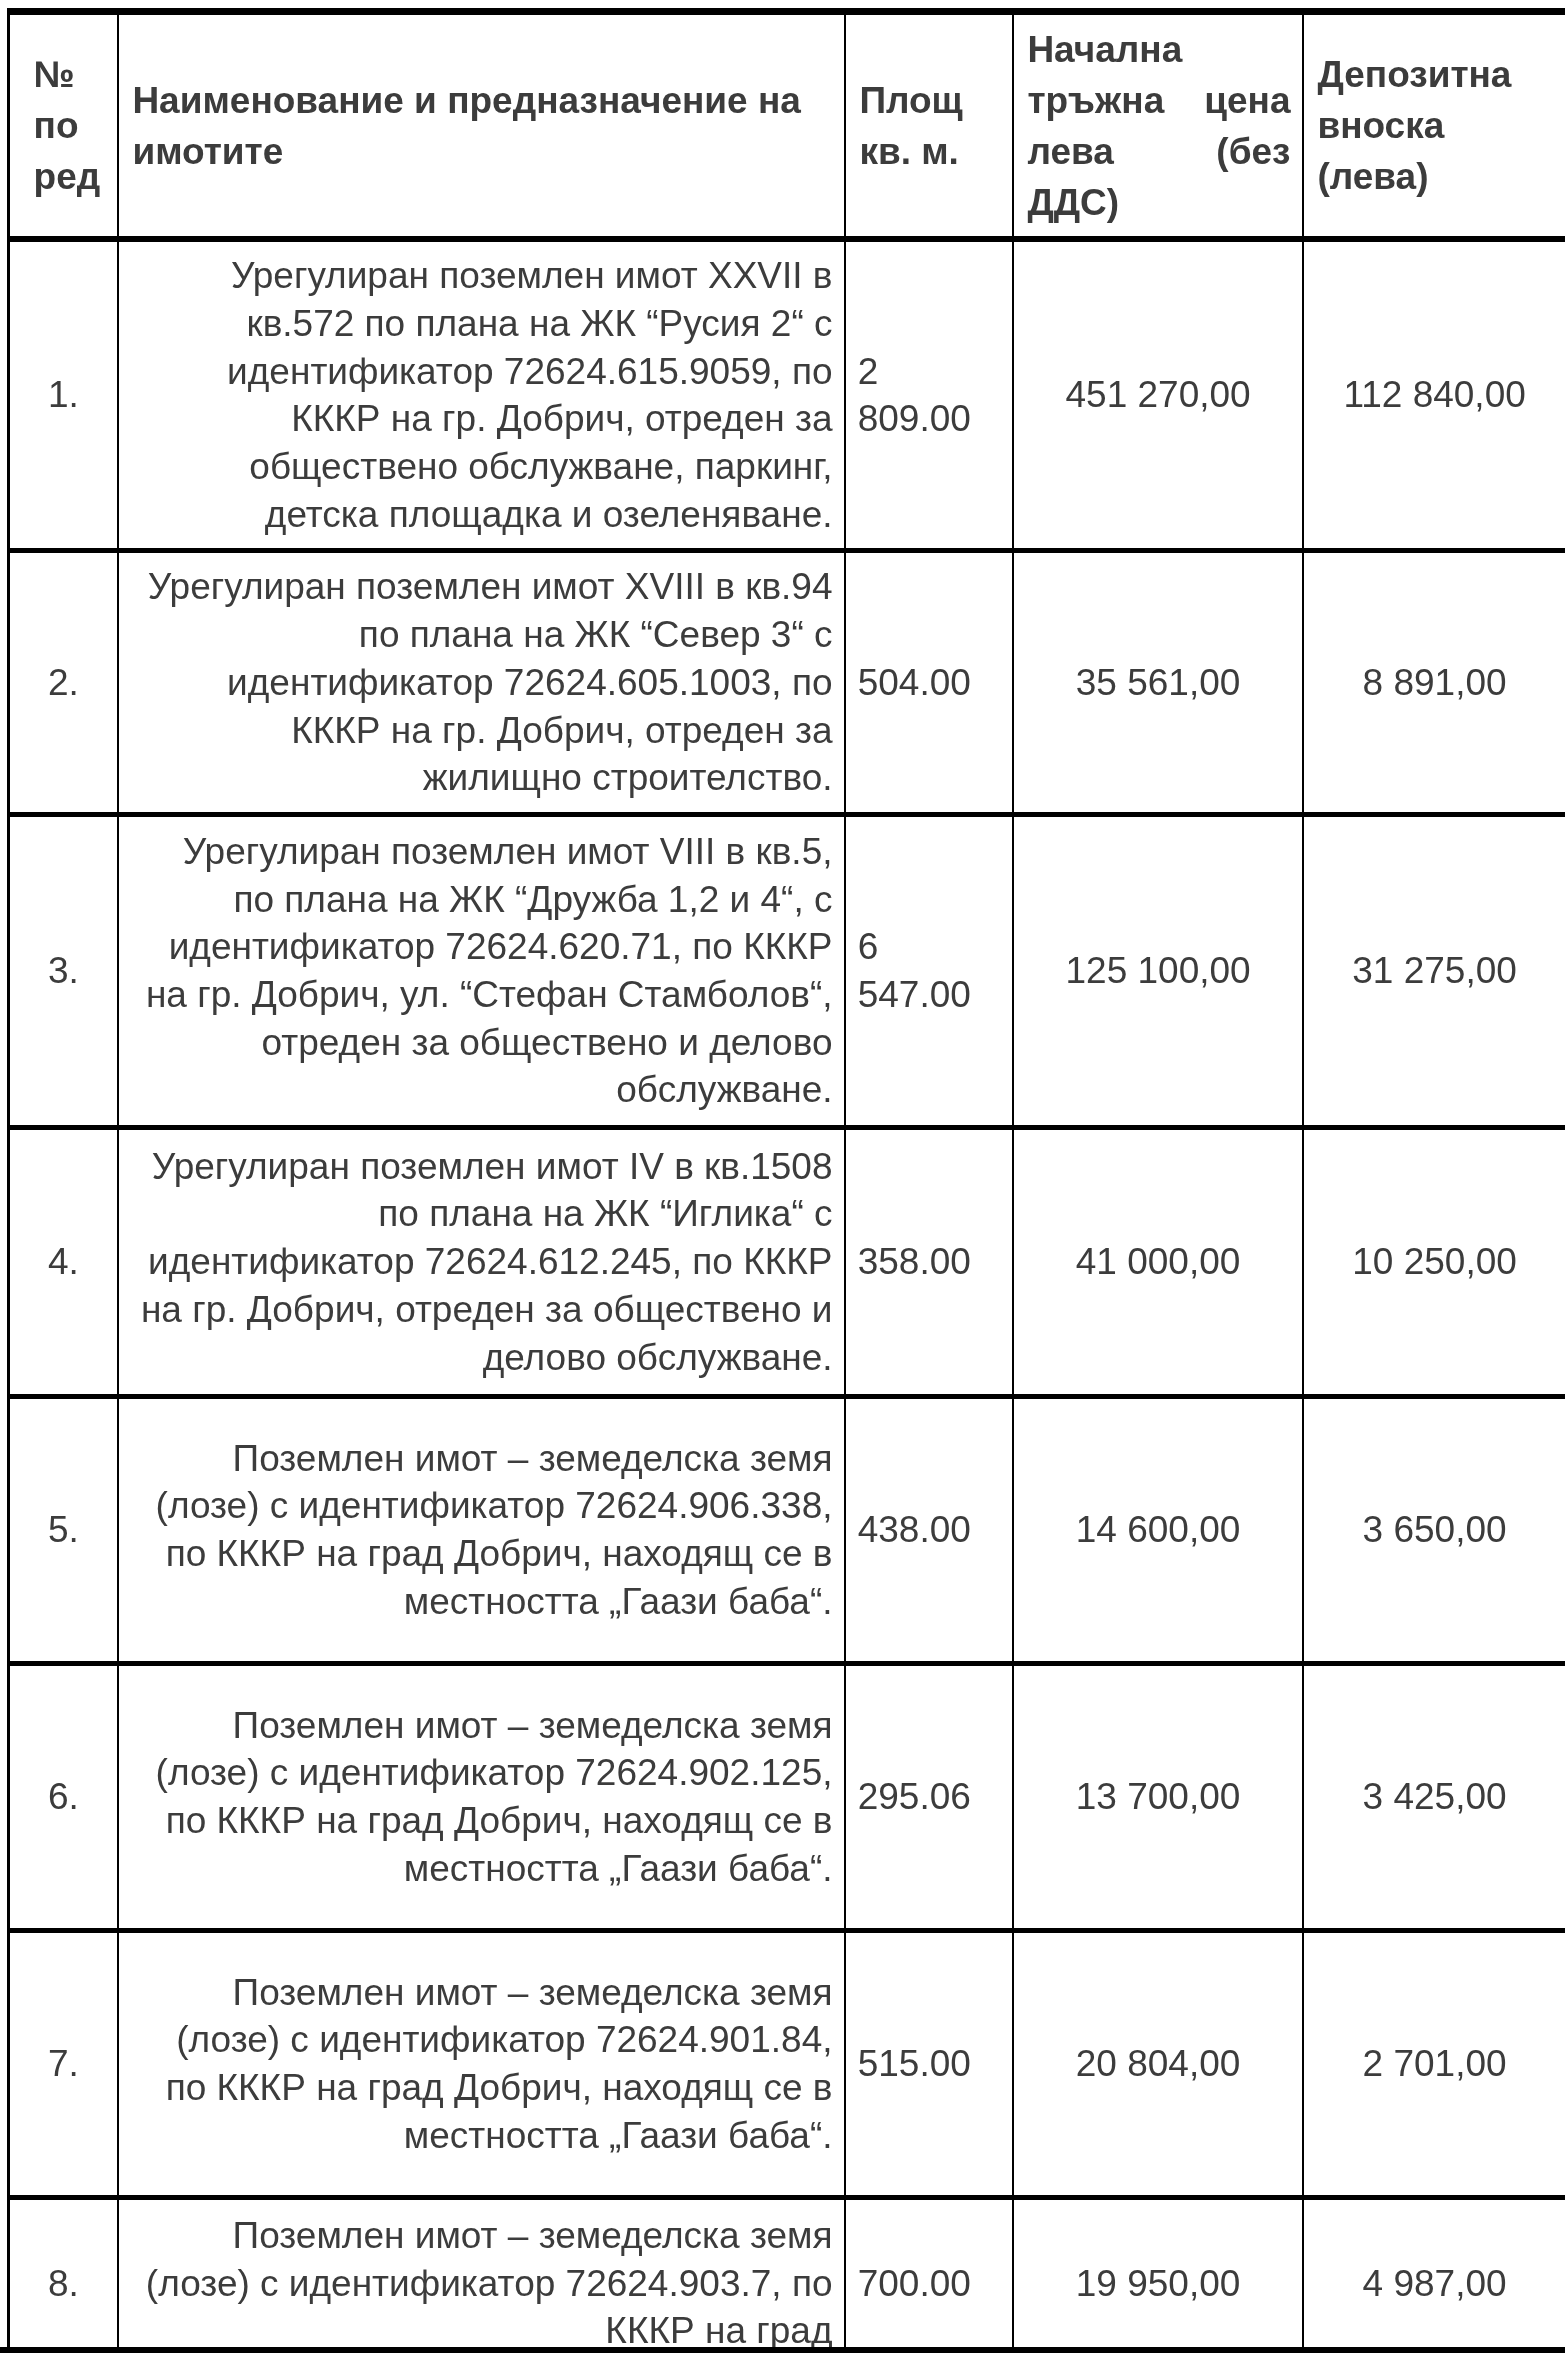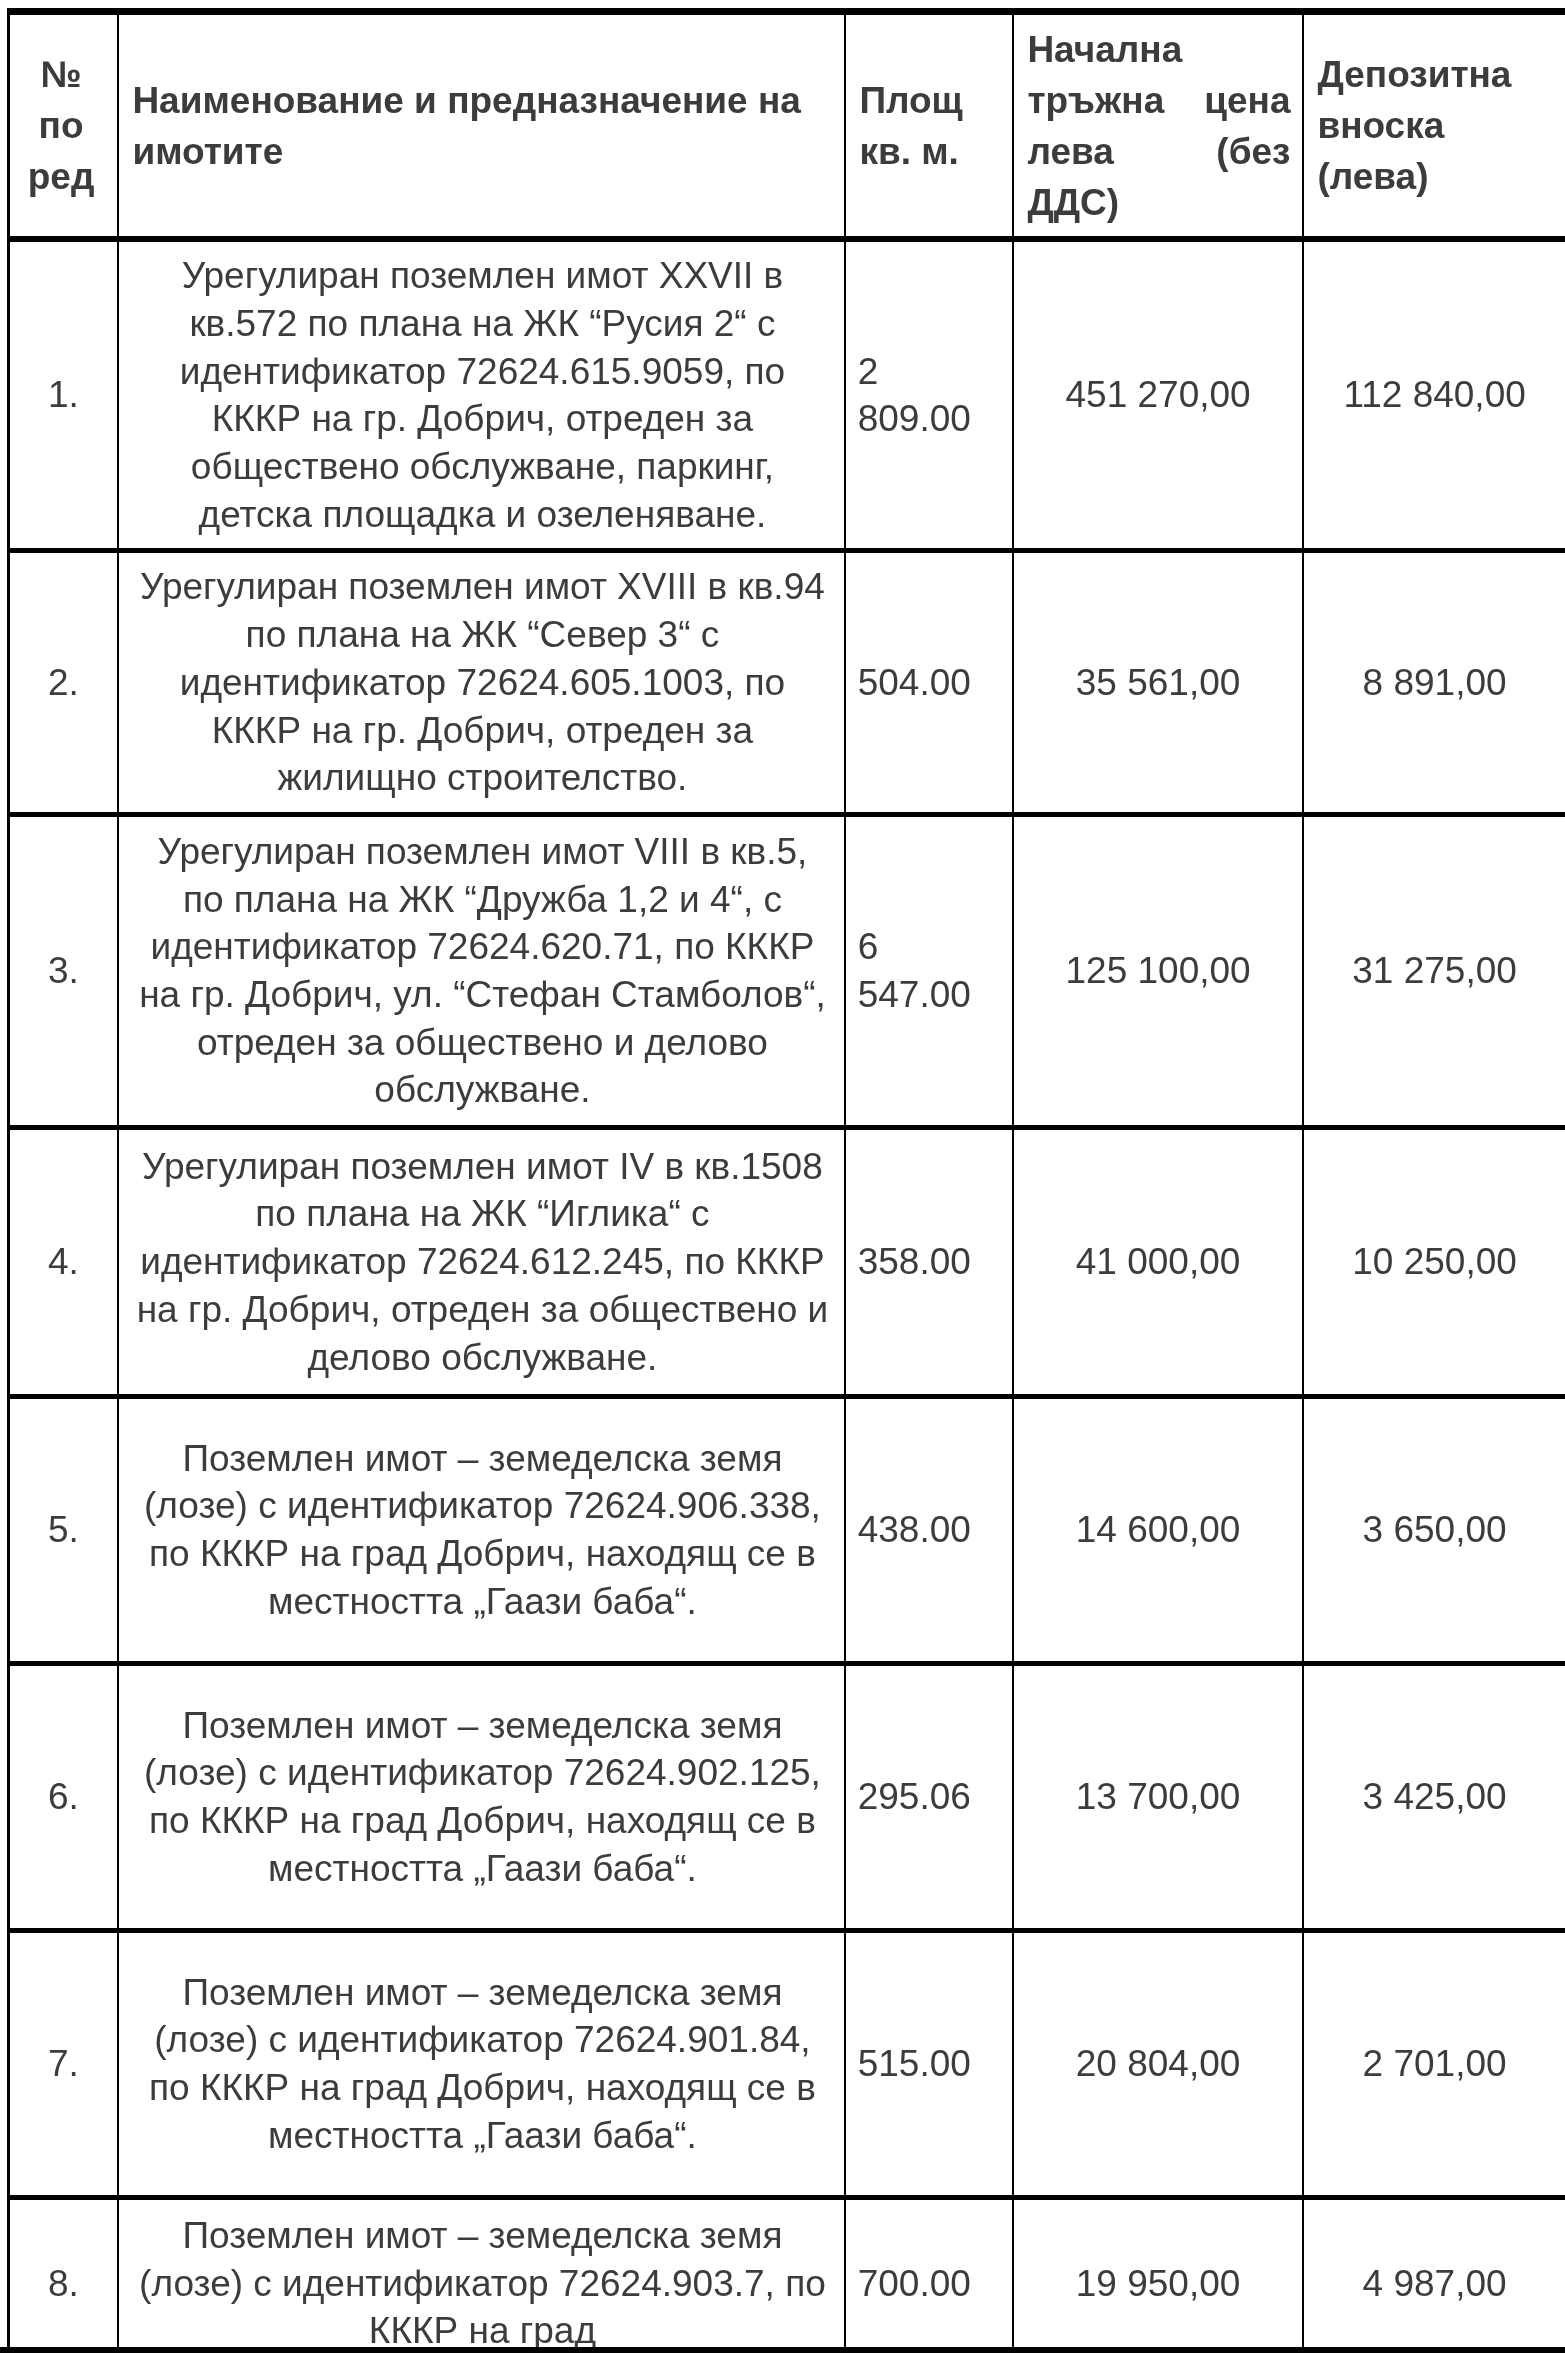--- a/index.html
+++ b/index.html
@@ -60,25 +60,25 @@
   thead tr { height: 222px; }
   tbody tr:nth-child(1) { height: 306px; }
   tbody tr:nth-child(2) { height: 259px; }
   tbody tr:nth-child(3) { height: 313px; }
   tbody tr:nth-child(4) { height: 269px; }
   tbody tr:nth-child(5) { height: 267px; }
   tbody tr:nth-child(6) { height: 267px; }
   tbody tr:nth-child(7) { height: 267px; }
   tbody tr:nth-child(8) { height: 172px; }
 
-  th.h-num   { padding-left: 7px; text-align: center; }
+  th.h-num   { padding-left: 24px; }
   th.h-price { text-align: justify; }
 
   td.c-num   { text-align: center; }
-  td.c-name  { text-align: center; padding: 10px 11.6px 10px 13.3px; }
+  td.c-name  { text-align: right; padding: 10px 11.6px 10px 13.3px; }
   td.c-area  { text-align: left; padding: 6.6px 11.6px; }
   td.c-price, td.c-deposit { text-align: center; white-space: nowrap; }
 
   .bottom-cut {
     position: absolute;
     left: 0;
     bottom: 0;
     width: 1565px;
     height: 6.6px;
     background: #000000;

